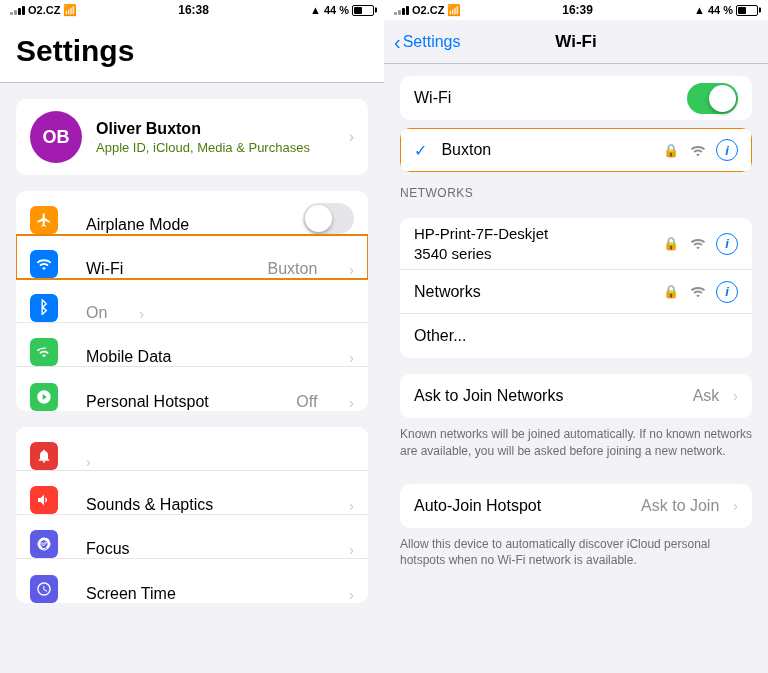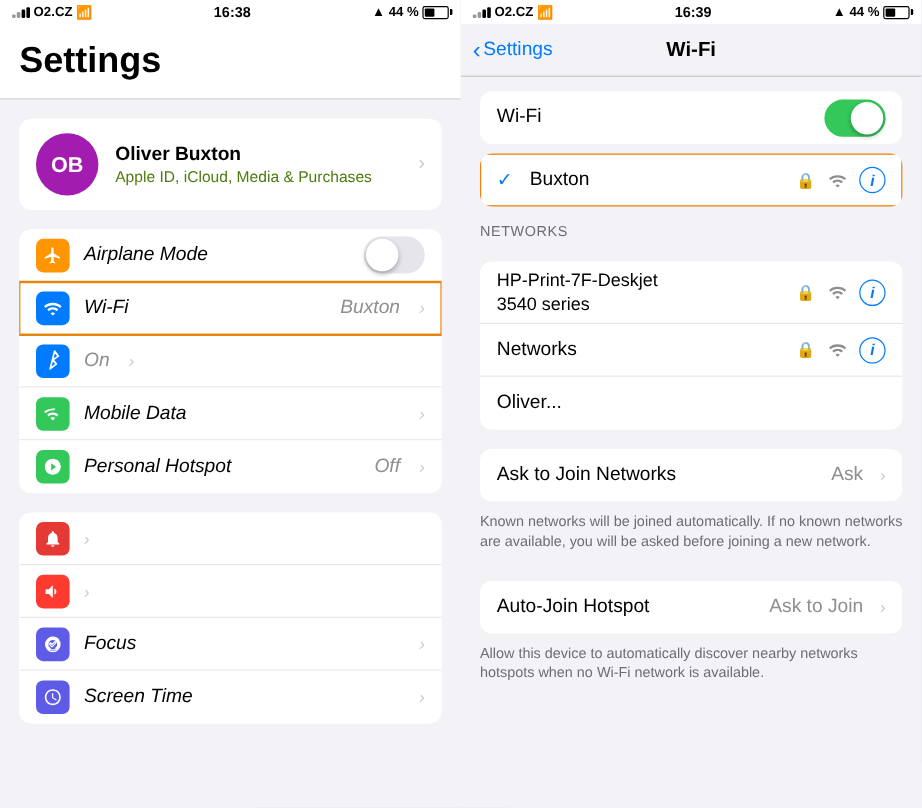--- a/index.html
+++ b/index.html
@@ -165,28 +165,27 @@
     .settings-group {
       background: #fff;
       border-radius: 10px;
       margin: 16px 16px 0;
       overflow: hidden;
     }
     .settings-group:last-child { margin-bottom: 16px; }
 
     .settings-row {
       display: flex;
-      align-items: center;
+      align-items: flex-end;
       padding: 0 14px;
       height: 44px;
       border-bottom: 0.5px solid #e5e5ea;
-      gap: 12px;
+      gap: 28px;
       position: relative;
       background: #fff;
-      font-style: italic;
     }
     .settings-row:last-child { border-bottom: none; }
     .settings-row.highlighted {
       outline: 2px solid #e8840a;
       outline-offset: -1px;
       z-index: 2;
     }
 
     .row-icon {
       width: 28px;
@@ -421,20 +420,21 @@
         </div>
         <span class="row-chevron">›</span>
       </div>
 
       <div class="settings-row">
         <div class="row-icon icon-red">
           <svg width="16" height="16" viewBox="0 0 24 24" fill="white">
               <path d="M3 9v6h4l5 5V4L7 9H3zm13.5 3c0-1.77-1.02-3.29-2.5-4.03v8.05c1.48-.73 2.5-2.25 2.5-4.02z"></path>
             </svg>
         </div>
+        <span class="row-label">Sounds &amp; Haptics</span>
         <span class="row-chevron">›</span>
       </div>
 
       <div class="settings-row">
         <div class="row-icon icon-indigo">
           <svg width="16" height="16" viewBox="0 0 24 24" fill="white">
               <path d="M12 3a9 9 0 100 18A9 9 0 0012 3zm0 16a7 7 0 110-14 7 7 0 010 14zm-1-7l-2-2-1.4 1.4L11 15l5-5-1.4-1.4L11 12z" fill="none" stroke="white" stroke-width="1.5"></path>
               <path d="M20.29 5.71a10 10 0 00-14.58 0A10 10 0 003 12c0 2.76 1.12 5.26 2.93 7.07.39.39.9.58 1.41.58s1.02-.19 1.41-.58c.78-.78.78-2.05 0-2.83C7.28 14.87 6.5 13.5 6.5 12c0-3.03 2.47-5.5 5.5-5.5s5.5 2.47 5.5 5.5c0 1.5-.78 2.87-1.75 3.24-.78.78-.78 2.05 0 2.83.39.39.9.58 1.41.58s1.02-.19 1.41-.58A9.96 9.96 0 0021 12c0-2.36-.82-4.53-2.21-6.29z"></path>
             </svg>
         </div>
@@ -534,36 +534,36 @@
         <span class="lock-icon">🔒</span>
         <span class="wifi-signal-icon">
           <svg width="16" height="13" viewBox="0 0 24 20" fill="#8e8e93">
               <path d="M1 7.29C3.64 4.55 7.14 3 12 3s8.36 1.55 11 4.29l-2.06 2.06C18.77 7.15 15.56 6 12 6S5.23 7.15 3.06 9.35L1 7.29zm4.12 4.12C6.89 9.59 9.3 8.5 12 8.5s5.11 1.09 6.88 2.91L16.82 13.5c-1.21-1.26-2.93-2-4.82-2s-3.61.74-4.82 2L5.12 11.41zM12 15c-1.12 0-2.13.5-2.83 1.29L12 19l2.83-2.71C14.13 15.5 13.12 15 12 15z"></path>
             </svg>
         </span>
         <div class="info-circle">i</div>
       </div>
 
       <div class="wifi-row">
-        <span class="wifi-row-label">Oliver...</span>
+        <span class="wifi-row-label">Other...</span>
       </div>
     </div>
 
     <div class="wifi-section" style="margin-top:16px;">
       <div class="wifi-row">
         <span class="wifi-row-label">Ask to Join Networks</span>
         <span class="wifi-row-value">Ask</span>
         <span class="row-chevron">›</span>
       </div>
     </div>
     <div class="section-footer">Known networks will be joined automatically. If no known networks are available, you will be asked before joining a new network.</div>
 
     <div class="wifi-section">
       <div class="wifi-row">
         <span class="wifi-row-label">Auto-Join Hotspot</span>
         <span class="wifi-row-value">Ask to Join</span>
         <span class="row-chevron">›</span>
       </div>
     </div>
-    <div class="section-footer">Allow this device to automatically discover nearby networks hotspots when no Wi-Fi network is available.</div>
+    <div class="section-footer">Allow this device to automatically discover iCloud personal hotspots when no Wi-Fi network is available.</div>
 
   </div>
 </div>
 
 </body></html>

